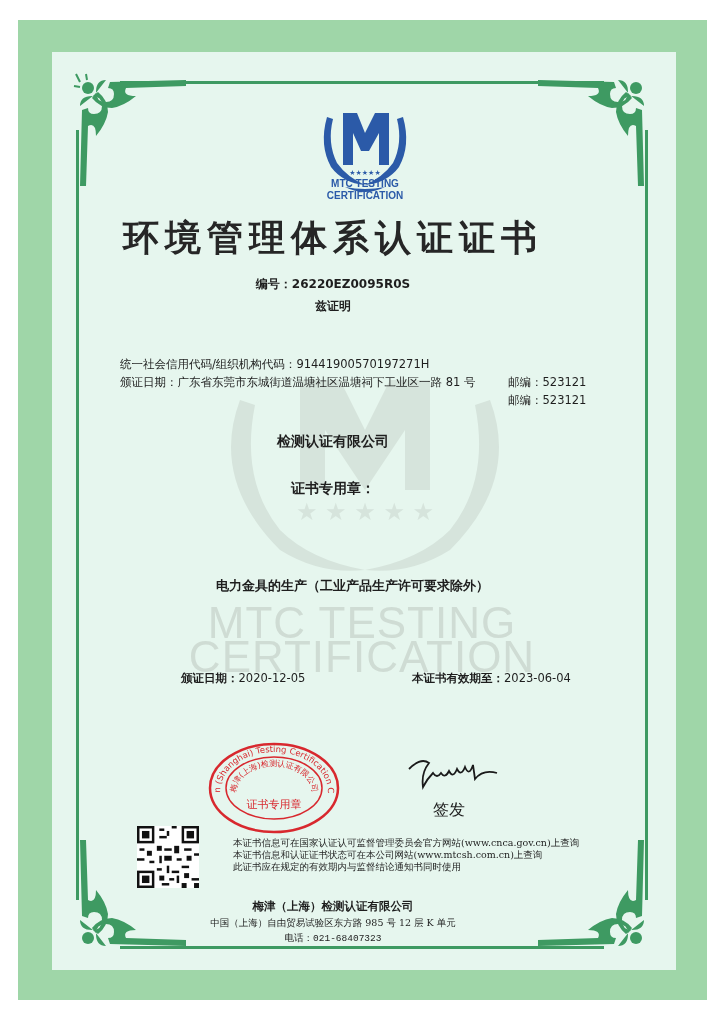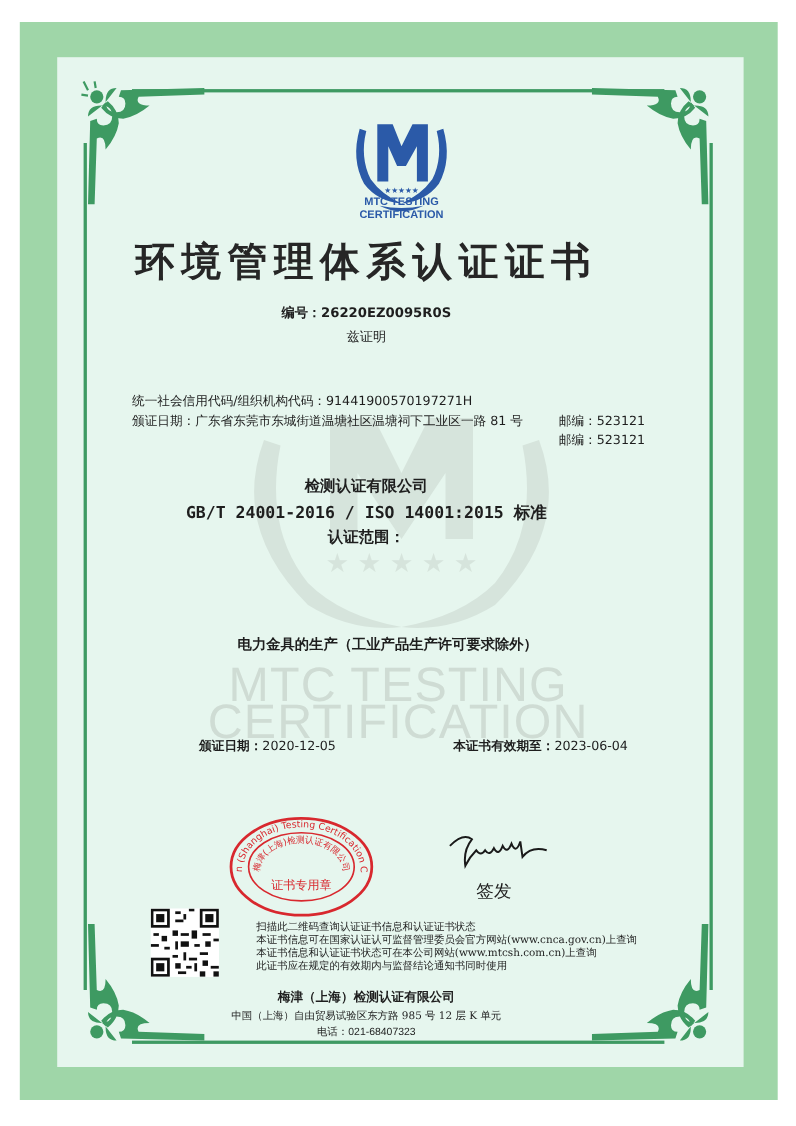--- a/index.html
+++ b/index.html
@@ -12,39 +12,39 @@
   .watermark { position:absolute; left:0; top:0; width:724px; height:1024px; pointer-events:none; }
   .wm-text { position:absolute; left:0; width:724px; text-align:center; color:#cfdcd4;
              font-family:"Liberation Sans",sans-serif; font-size:44px; letter-spacing:1px; }
   .content { position:absolute; left:0; top:0; width:724px; height:1024px; }
   .center { position:absolute; left:0; width:666px; text-align:center; }
   .logo { position:absolute; left:315px; top:95px; width:100px; height:110px; }
   .logo-text { position:absolute; left:300px; width:130px; text-align:center; color:#2b5aa8;
                font-family:"Liberation Sans",sans-serif; font-weight:bold; font-size:10px; line-height:11px; }
   .title { top:214px; font-size:36px; font-weight:bold; letter-spacing:6px; color:#262626; }
   .certno { top:276px; font-size:12px; font-weight:bold; }
-  .hereby { top:298px; font-size:12px; font-weight:normal; }
+  .hereby { top:298px; font-size:12px; font-weight:bold; }
   .company { top:314px; font-size:25px; font-weight:bold; letter-spacing:1px; }
   .row { position:absolute; left:120px; font-size:11.5px; white-space:nowrap; }
   .postal { position:absolute; left:508px; font-size:11.5px; white-space:nowrap; }
   .conform { top:433px; font-size:14px; font-weight:bold; }
   .standard { top:457px; font-size:15px; font-weight:bold; font-family:"DejaVu Sans Mono","Liberation Mono",monospace; }
   .scope-label { top:480px; font-size:14px; font-weight:bold; }
   .scope { position:absolute; left:216px; top:577px; font-size:13px; font-weight:bold; }
   .date-l { position:absolute; left:181px; top:671px; font-size:11.5px; }
   .date-r { position:absolute; left:412px; top:671px; font-size:11.5px; }
   .b { font-weight:bold; }
   .stamp { position:absolute; left:206px; top:736px; width:136px; height:100px; }
   .signature { position:absolute; left:403px; top:755px; width:100px; height:40px; }
   .sign-label { position:absolute; left:433px; top:800px; font-size:16px; font-family:"DejaVu Serif","Liberation Serif",serif; }
   .qr { position:absolute; left:137px; top:826px; width:62px; height:62px; background:#fff; }
   .notes { position:absolute; left:233px; top:837px; font-size:9.5px; line-height:12px; font-family:"DejaVu Serif","Liberation Serif",serif; }
   .issuer { top:899px; font-size:11.5px; font-weight:bold; }
   .issuer-addr { top:917px; font-size:9.5px; font-family:"DejaVu Serif","Liberation Serif",serif; }
-  .issuer-tel { top:932px; font-size:9.5px; font-family:Liberation Sans, sans-serif; }
+  .issuer-tel { top:932px; font-size:9.5px; font-family:Liberation Mono, monospace; }
 </style>
 </head>
 <body>
 
 <div class="outer"></div>
 <div class="inner"></div>
 
 <div class="frame-line" style="left:120px;top:81px;width:484px;height:3px;"></div>
 <div class="frame-line" style="left:120px;top:946px;width:484px;height:3px;"></div>
 <div class="frame-line" style="left:76px;top:130px;width:3px;height:770px;"></div>
@@ -121,22 +121,21 @@
     <span>颁证日期：</span><span>广东省东莞市东城街道温塘社区温塘祠下工业区一路 81 号</span>
   </div>
   <div class="postal" style="top:375px;">
     <span>邮编：</span><span>523121</span>
   </div>
   <div class="postal" style="top:393px;">
     <span>邮编：</span><span>523121</span>
   </div>
 
   <div class="center conform">检测认证有限公司</div>
-  <div class="center standard">GB/T 24001-2016 / ISO 14001:2015 标准</div>
-  <div class="center scope-label">认证范围：</div>
+  <div class="center scope-label">证书专用章：</div>
   <div class="scope">电力金具的生产（工业产品生产许可要求除外）</div>
 
   <div class="date-l">
     <span class="b">颁证日期：</span><span>2020-12-05</span>
   </div>
   <div class="date-r">
     <span class="b">本证书有效期至：</span><span>2023-06-04</span>
   </div>
 
   <svg class="stamp" viewBox="0 0 136 100">
@@ -194,21 +193,20 @@
         <rect x="16" y="20" width="1" height="3"></rect>
         <rect x="19" y="19" width="2" height="2"></rect>
         <rect x="22" y="21" width="3" height="1"></rect>
       <rect x="10" y="23" width="3" height="1"></rect>
         <rect x="18" y="23" width="2" height="2"></rect>
         <rect x="23" y="23" width="2" height="2"></rect>
     </g>
   </svg>
 
   <div class="notes">
-    <div>扫描此二维码查询认证证书信息和认证证书状态</div>
     <div>本证书信息可在国家认证认可监督管理委员会官方网站(www.cnca.gov.cn)上查询</div>
     <div>本证书信息和认证证书状态可在本公司网站(www.mtcsh.com.cn)上查询</div>
     <div>此证书应在规定的有效期内与监督结论通知书同时使用</div>
   </div>
 
   <div class="center issuer">梅津（上海）检测认证有限公司</div>
   <div class="center issuer-addr">中国（上海）自由贸易试验区东方路 985 号 12 层 K 单元</div>
   <div class="center issuer-tel">电话：021-68407323</div>
 </div>
 

